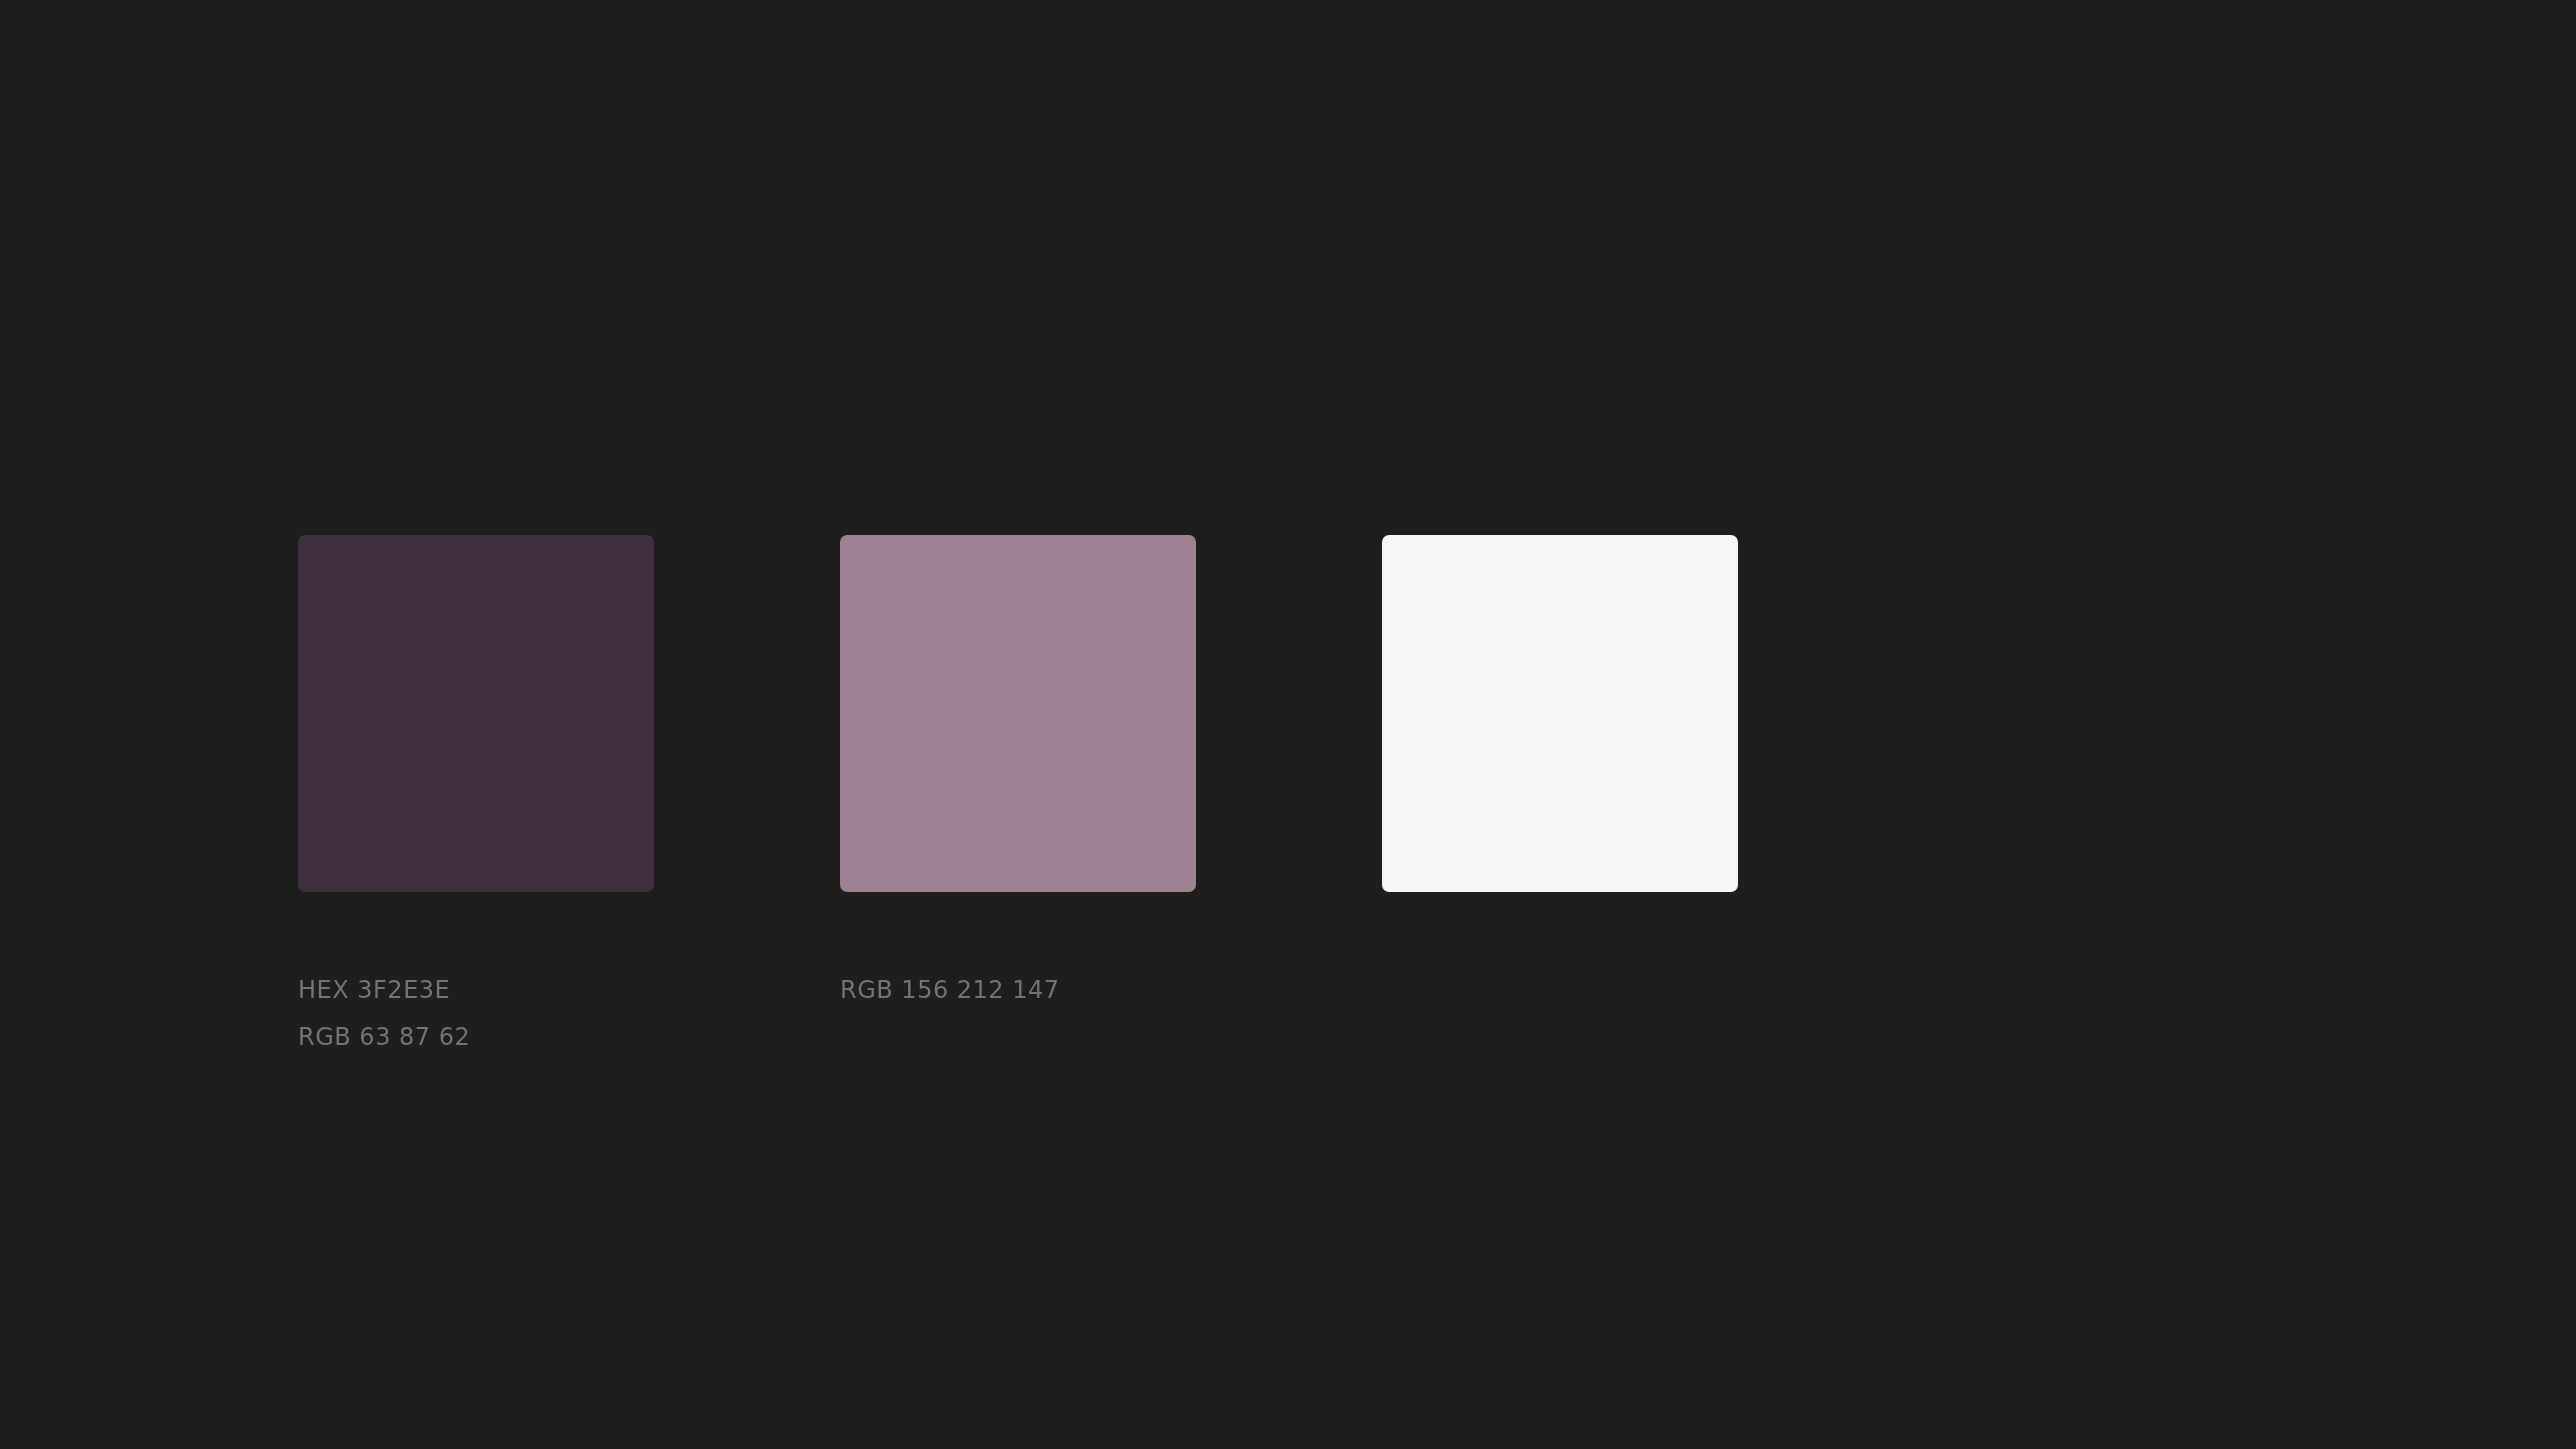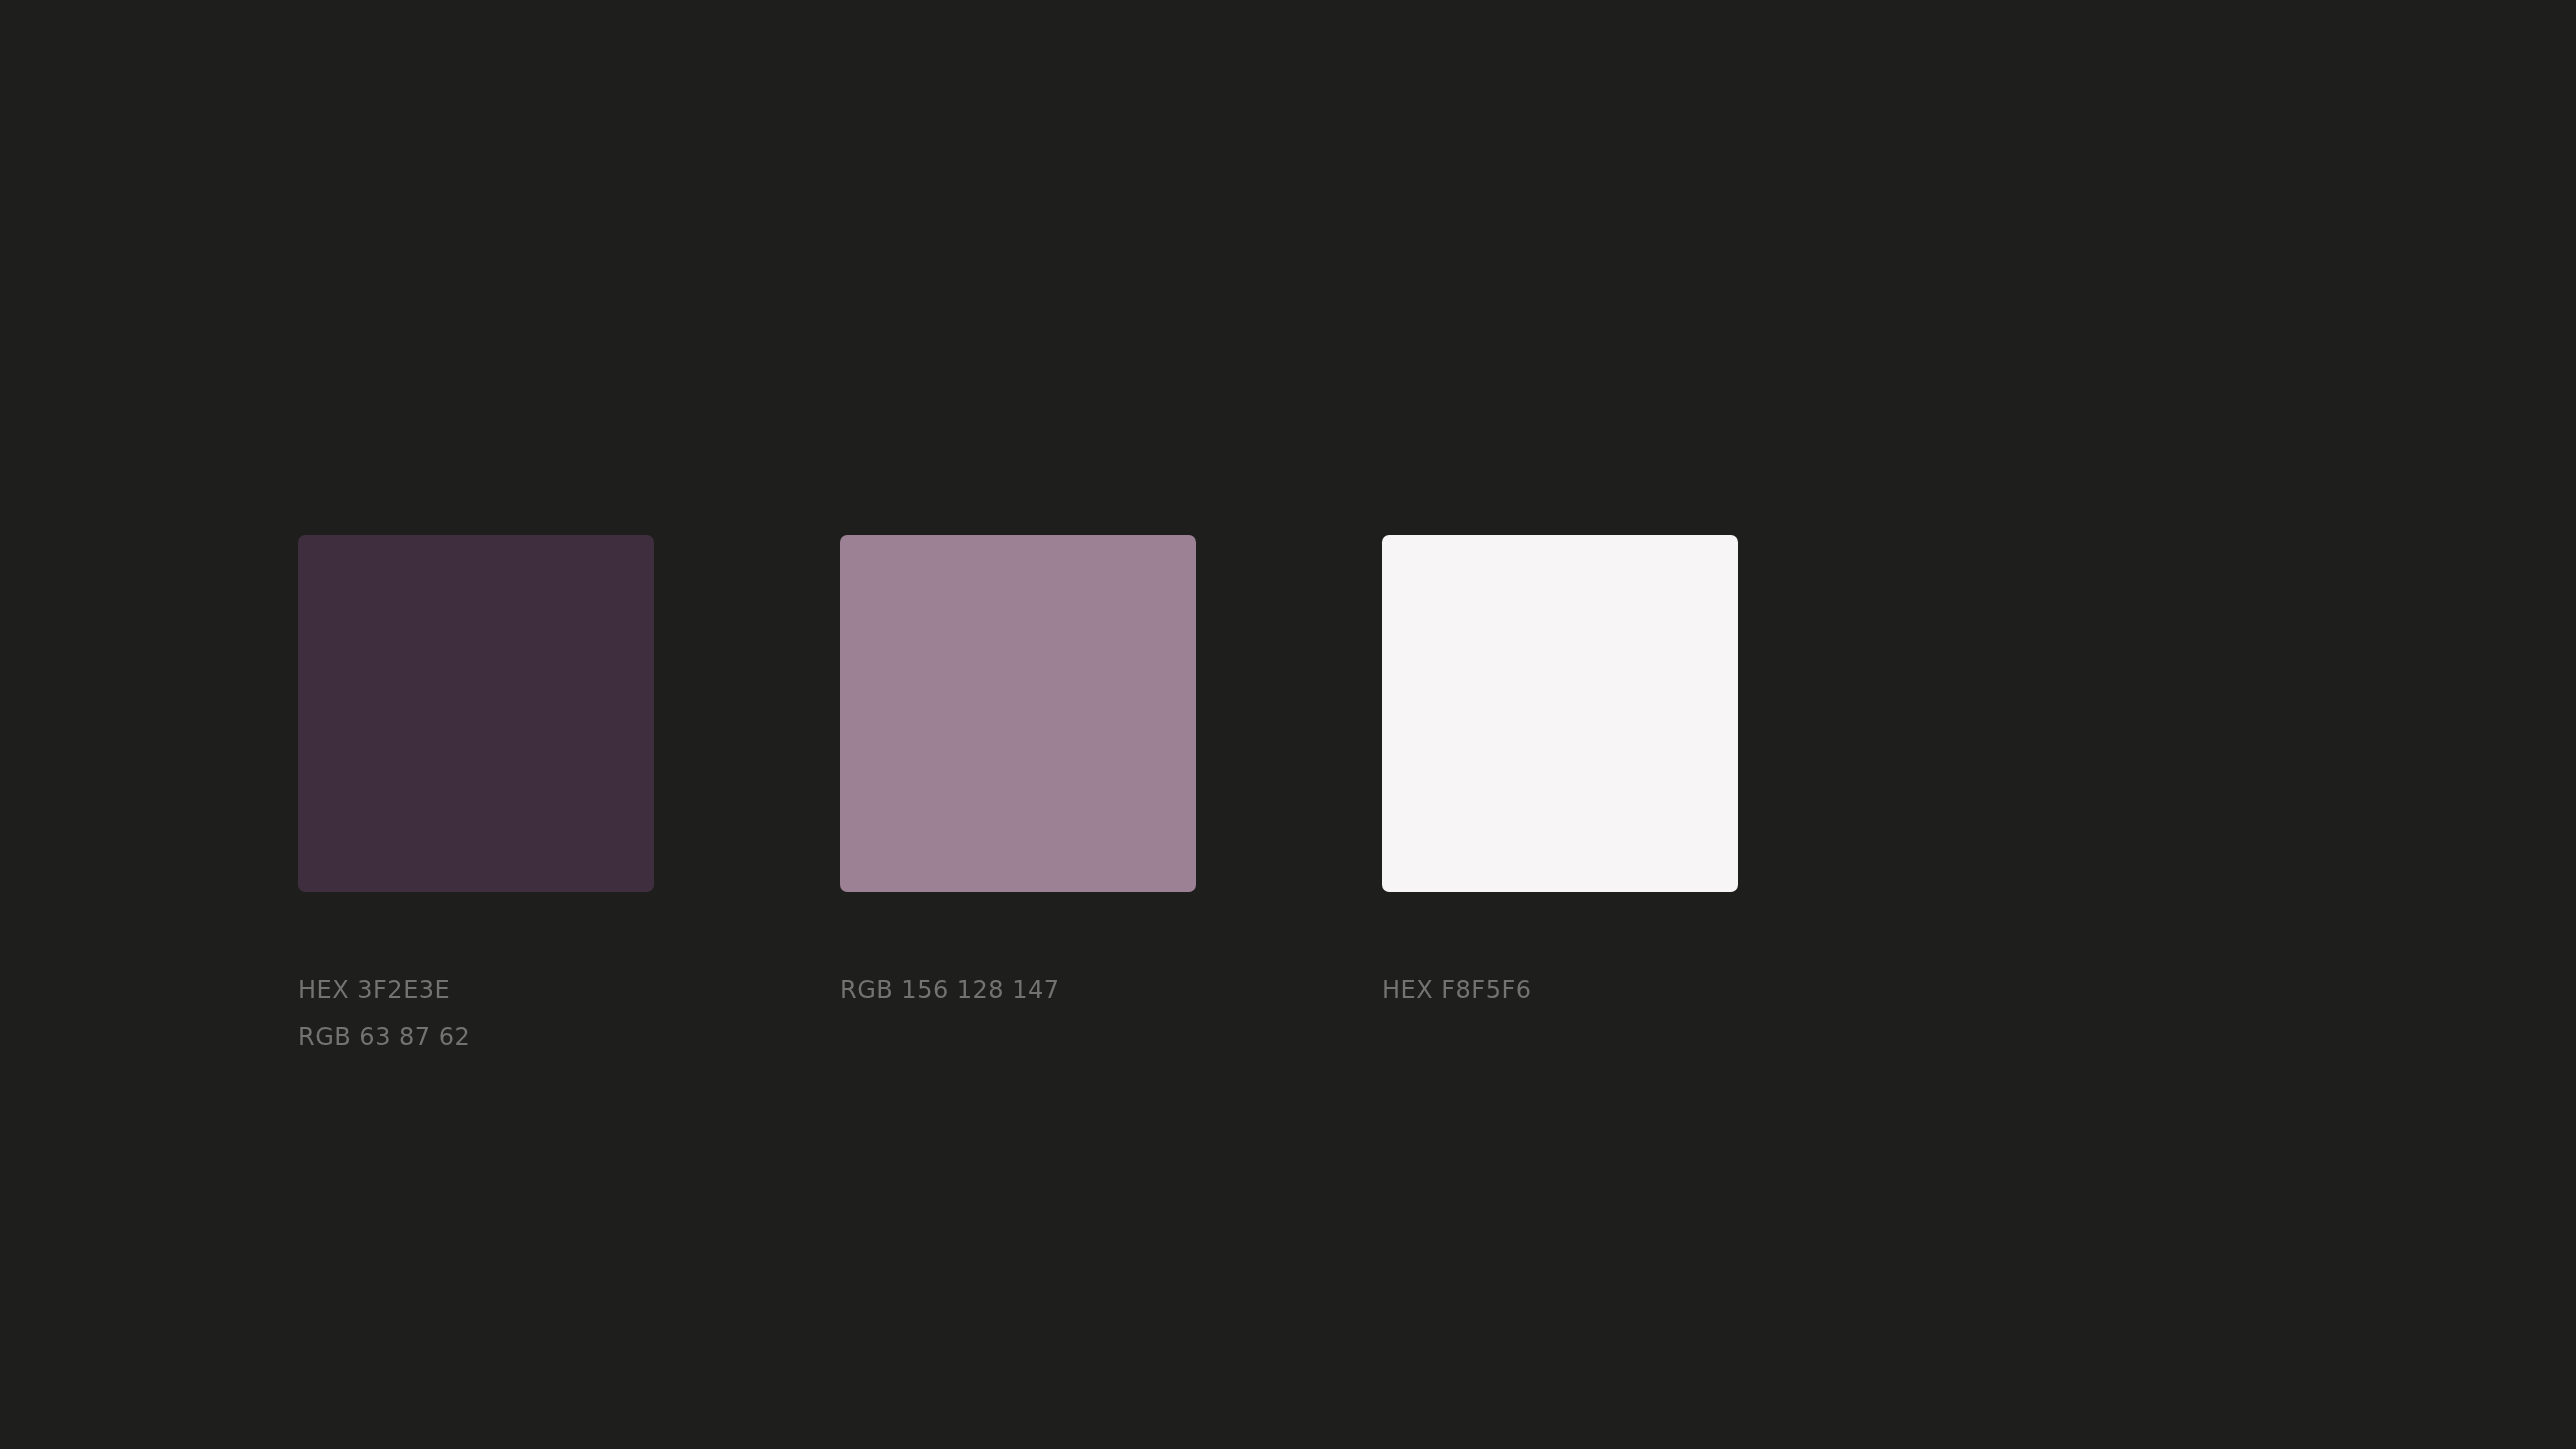--- a/index.html
+++ b/index.html
@@ -71,27 +71,26 @@
       <div class="swatch-chip" style="background: rgb(63, 46, 62);"></div>
       <div class="swatch-meta">
         <span class="swatch-line">HEX 3F2E3E</span>
         <span class="swatch-line">RGB 63 87 62</span>
       </div>
     </div>
 
     <div class="swatch-card">
       <div class="swatch-chip" style="background: rgb(156, 128, 147);"></div>
       <div class="swatch-meta">
-        <span class="swatch-line">RGB 156 128 147</span>
+        <span class="swatch-line">RGB 156 212 147</span>
       </div>
     </div>
 
 
     <div class="swatch-card">
       <div class="swatch-chip" style="background: rgb(248, 245, 246);"></div>
       <div class="swatch-meta">
-        <span class="swatch-line">HEX F8F5F6</span>
       </div>
     </div>
 
   </div>
 </div>
 
 
 </body></html>

